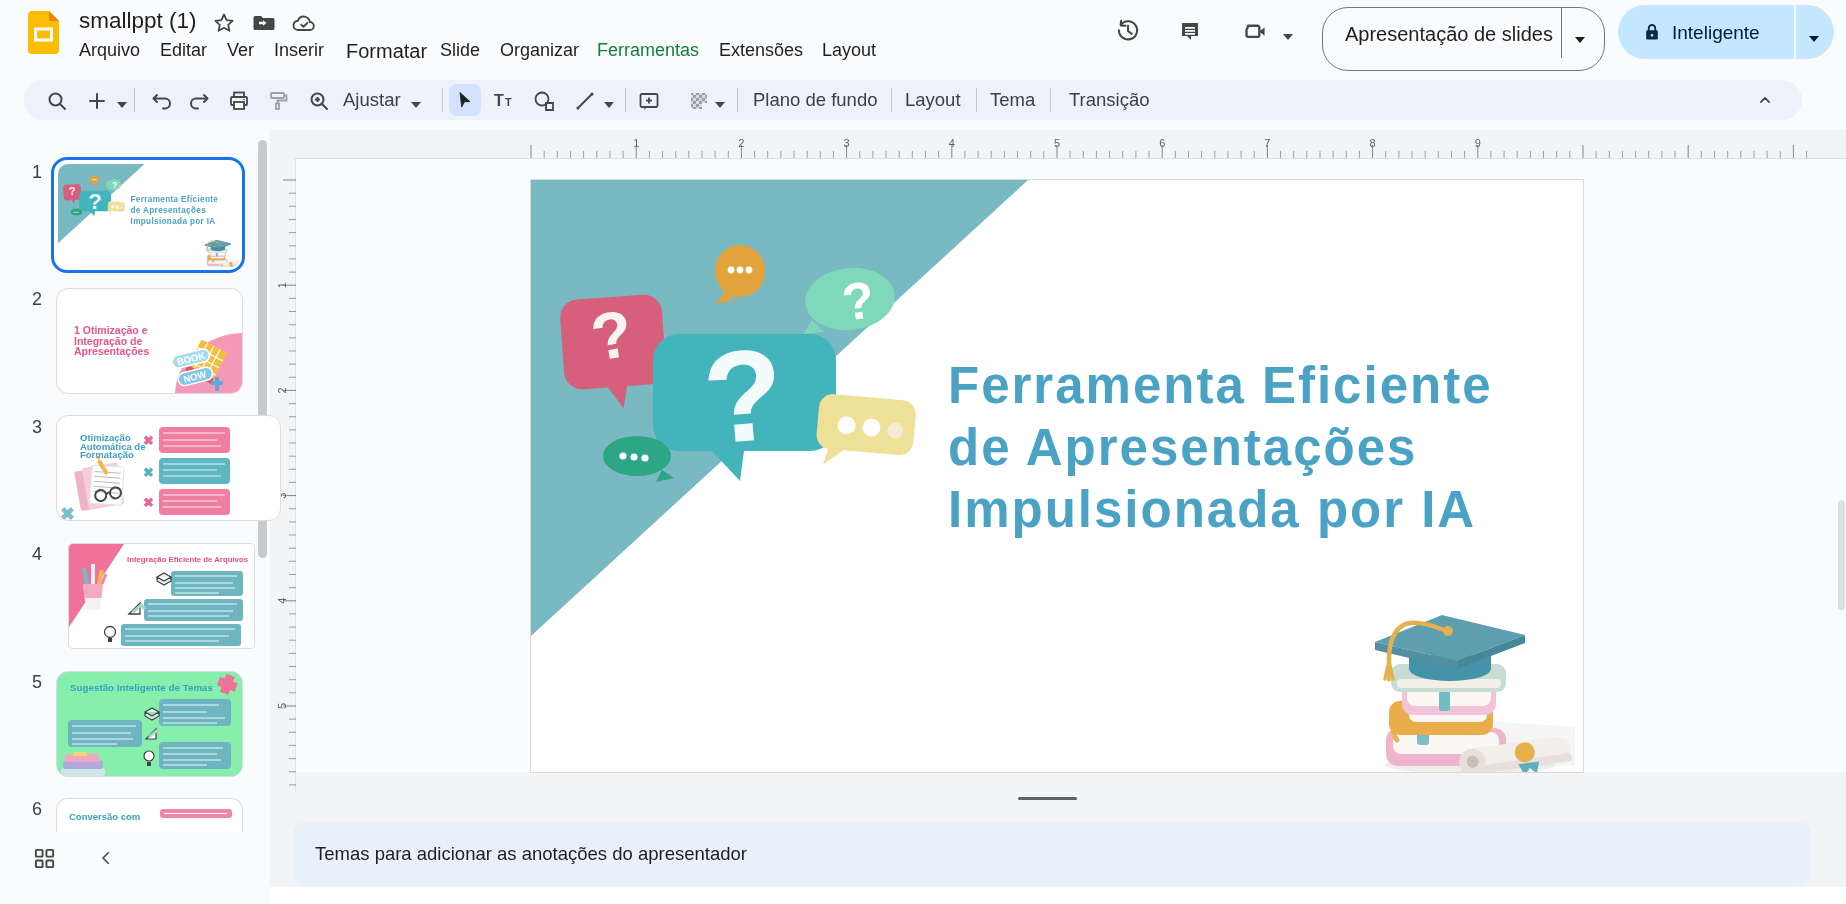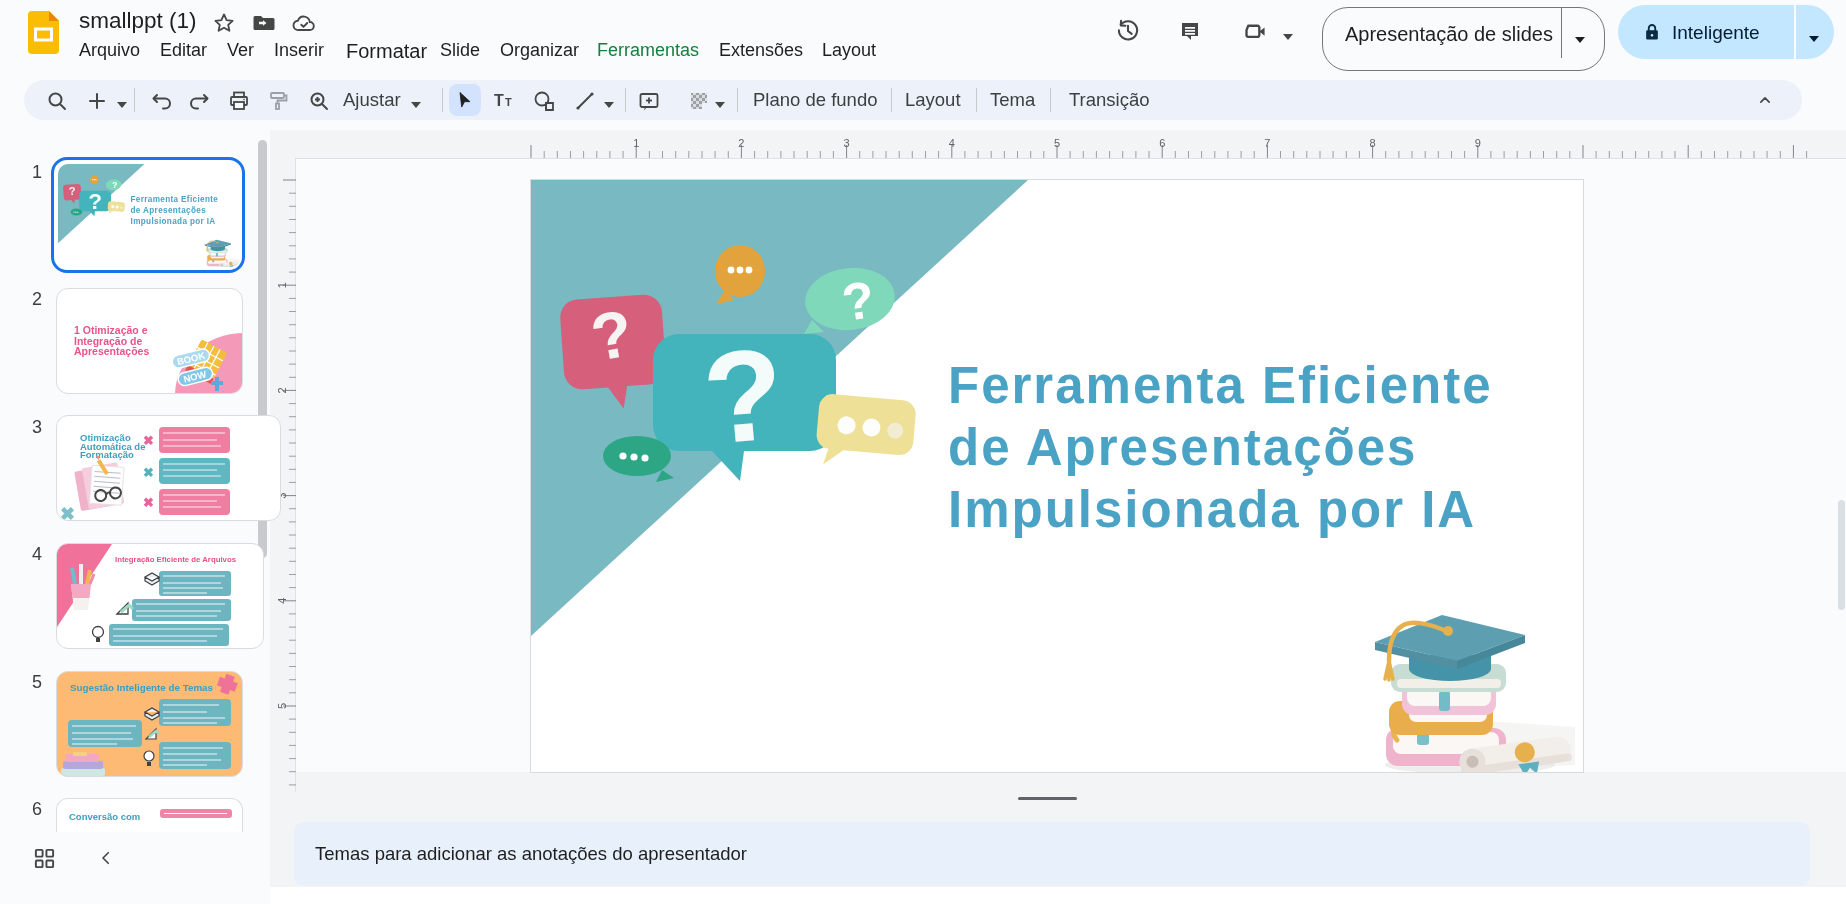--- a/index.html
+++ b/index.html
@@ -548,21 +548,21 @@
             <line x1="37" y1="78" x2="63" y2="78"></line>
           </g>
         </g>
     <circle cx="42" cy="80" r="5.5" fill="none" stroke="#454545" stroke-width="2"></circle>
     <circle cx="57" cy="80" r="5.5" fill="none" stroke="#454545" stroke-width="2"></circle>
     <path d="M48 80 Q50 77 52 80" stroke="#454545" stroke-width="2" fill="none"></path>
     <line x1="46" y1="45" x2="52" y2="60" stroke="#f3b64c" stroke-width="4"></line>
     <path d="M46 45 l-2 -5 l4 1 z" fill="#e8986b"></path>
   </g>
 </svg></div>
-<div style="position:absolute;left:56px;top:543px;width:208px;height:106px;border-radius:12px;border:1px solid #dadce0;background:#fff;overflow:hidden">
+<div style="position:absolute;left:68px;top:543px;width:187px;height:106px;border-radius:5px;border:1px solid #dadce0;background:#fff;overflow:hidden">
 <svg width="187" height="106" viewBox="0 0 187 106">
   <path d="M0 0 L55 0 L0 83 Z" fill="#f0729a"></path>
   <text x="58" y="18" font-size="7.8" font-weight="bold" fill="#ea4d87" font-family="Liberation Sans, sans-serif">Integração Eficiente de Arquivos</text>
   <rect x="102" y="27" width="72" height="25" rx="3" fill="#6db5c0"></rect>
   <rect x="75" y="55" width="99" height="22" rx="3" fill="#6db5c0"></rect>
   <rect x="52" y="80" width="120" height="22" rx="3" fill="#6db5c0"></rect>
   <g fill="none" stroke="#fff" stroke-width="1.1" opacity="0.9">
     <line x1="106" y1="32" x2="168" y2="32"></line>
         <line x1="106" y1="39" x2="164" y2="39"></line>
         <line x1="106" y1="44" x2="166" y2="44"></line>
@@ -583,21 +583,21 @@
   </g>
   <g transform="translate(8,18)">
     <path d="M6 22 l20 0 l-3 26 l-14 0 z" fill="#f4f1ee"></path>
     <path d="M6 22 l20 0 l-1.5 14 l-17 0 z" fill="#f2a9c4"></path>
     <line x1="10" y1="22" x2="7" y2="6" stroke="#6cc0cc" stroke-width="4"></line>
     <line x1="16" y1="22" x2="16" y2="2" stroke="#f0f0f2" stroke-width="4"></line>
     <line x1="22" y1="22" x2="25" y2="8" stroke="#f3b64c" stroke-width="4"></line>
     <line x1="25" y1="22" x2="29" y2="12" stroke="#ef8aa8" stroke-width="3"></line>
   </g>
 </svg></div>
-<div style="position:absolute;left:56px;top:671px;width:187px;height:106px;border-radius:12px;border:1px solid #dadce0;background:#fdba74;overflow:hidden">
+<div style="position:absolute;left:56px;top:671px;width:187px;height:106px;border-radius:12px;border:1px solid #dadce0;background:#86efac;overflow:hidden">
 <svg width="187" height="106" viewBox="0 0 187 106">
   <text x="13" y="19" font-size="9.8" font-weight="bold" fill="#3aa0c0" font-family="Liberation Sans, sans-serif">Sugestão Inteligente de Temas</text>
   <g transform="rotate(20 171 12)">
         <path d="M166 3 h9 v5 h5 v9 h-5 v5 h-9 v-5 h-5 v-9 h5 z" fill="#ee7396"></path>
       </g>
   <rect x="102" y="27" width="72" height="27" rx="4" fill="#6db5c0"></rect>
   <rect x="102" y="70" width="72" height="27" rx="4" fill="#6db5c0"></rect>
   <rect x="11" y="48" width="74" height="27" rx="4" fill="#6db5c0"></rect>
   <g fill="none" stroke="#fff" stroke-width="1.1" opacity="0.9">
     <line x1="106" y1="33" x2="162" y2="33"></line>

